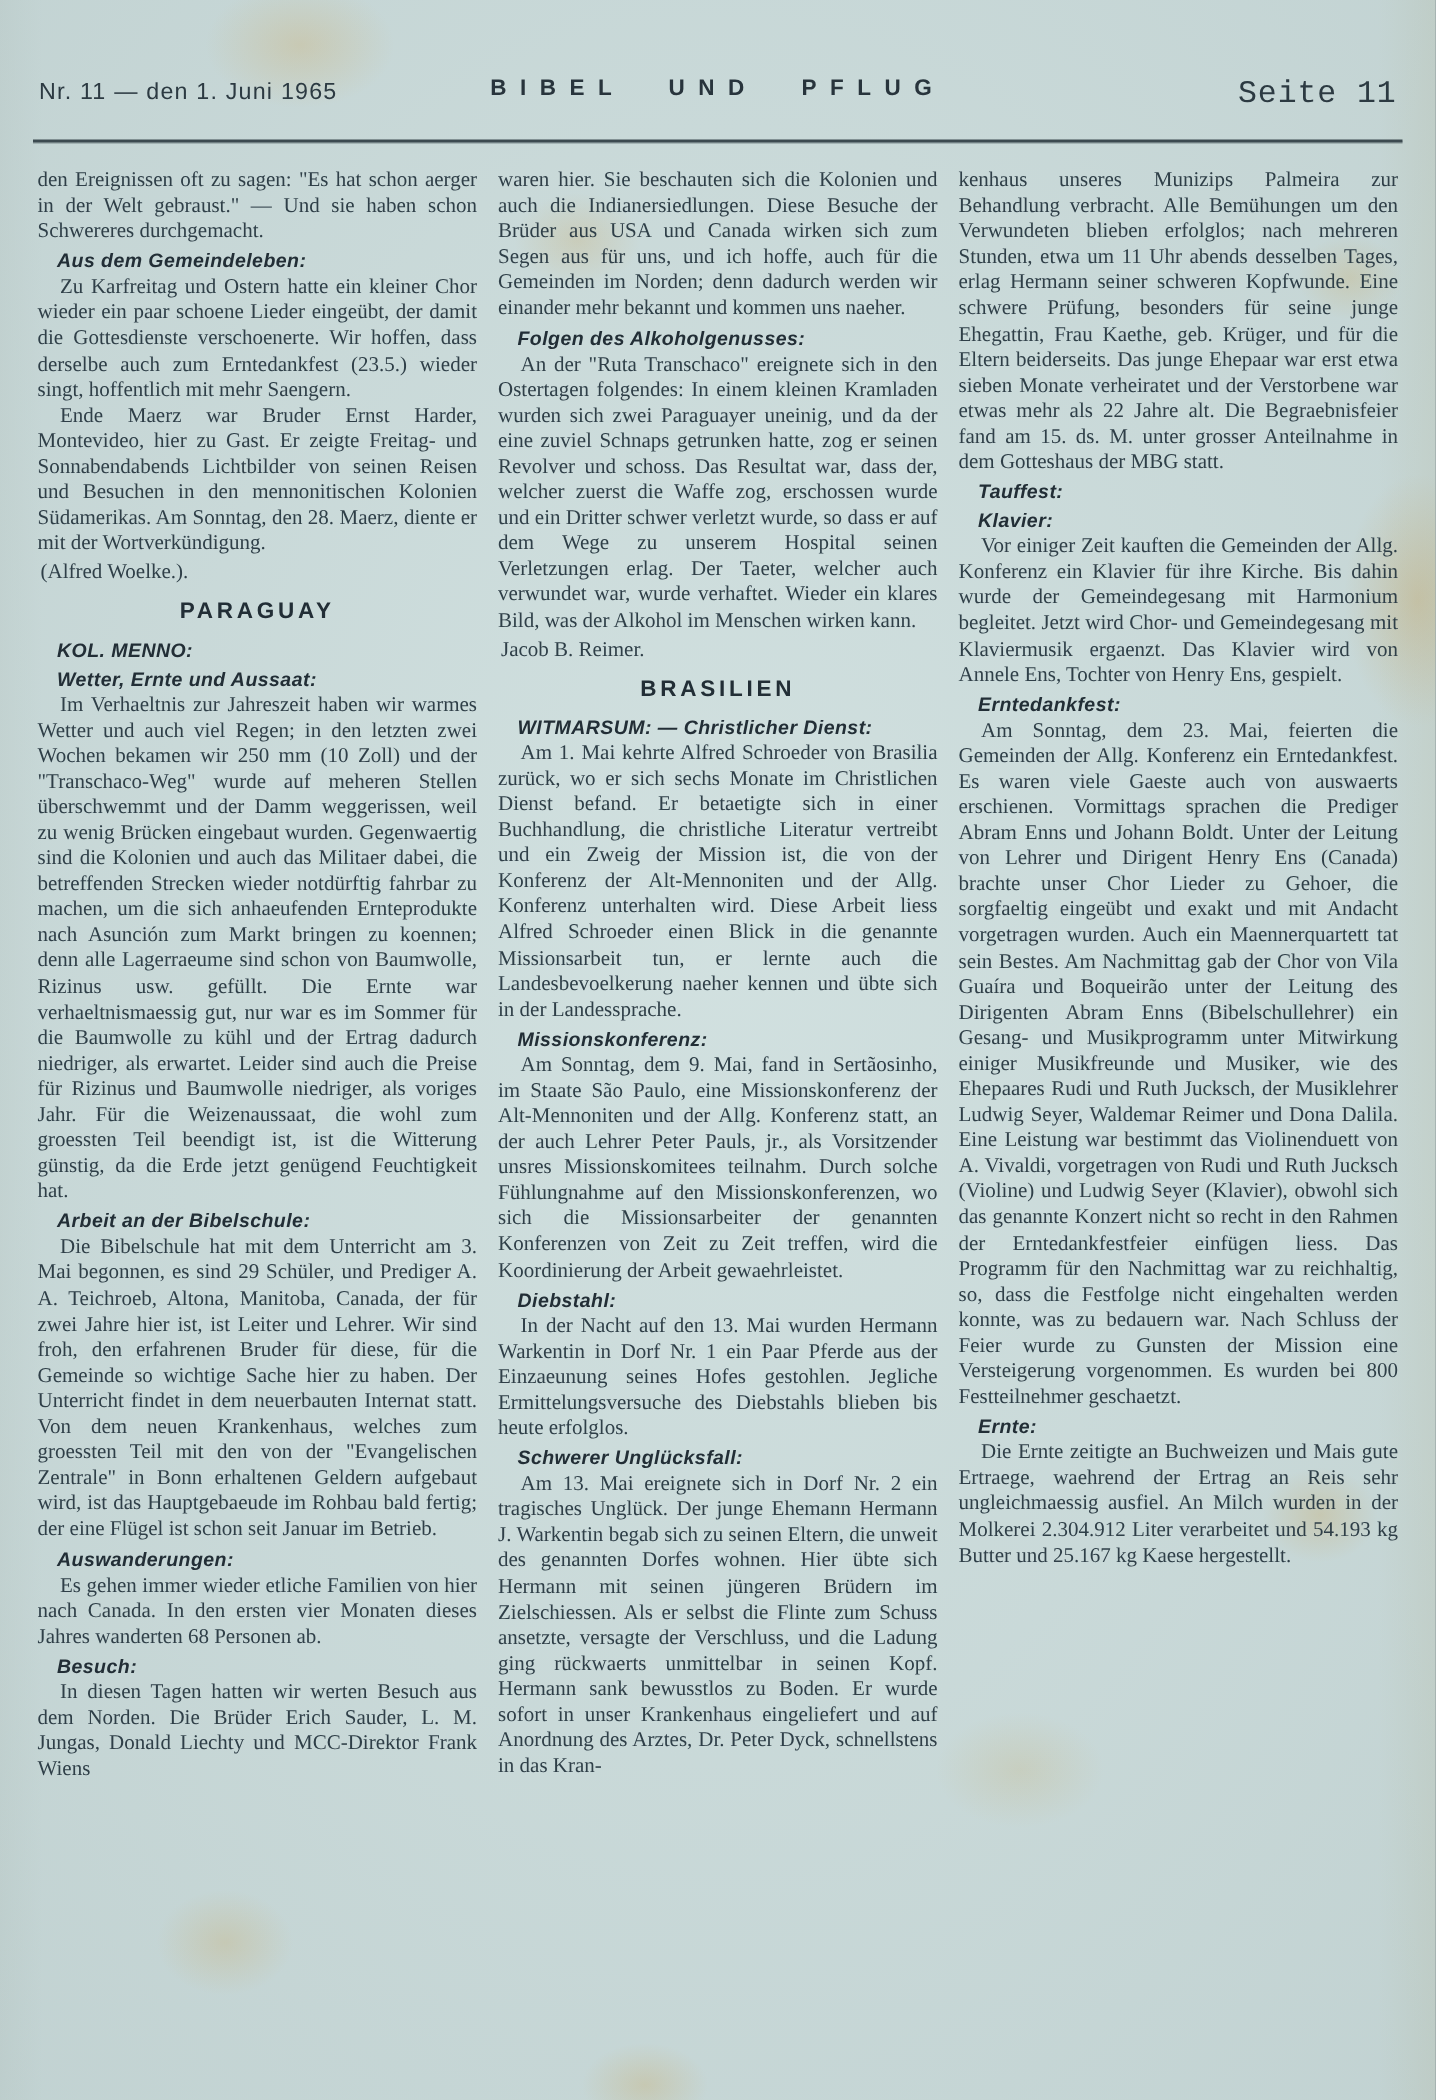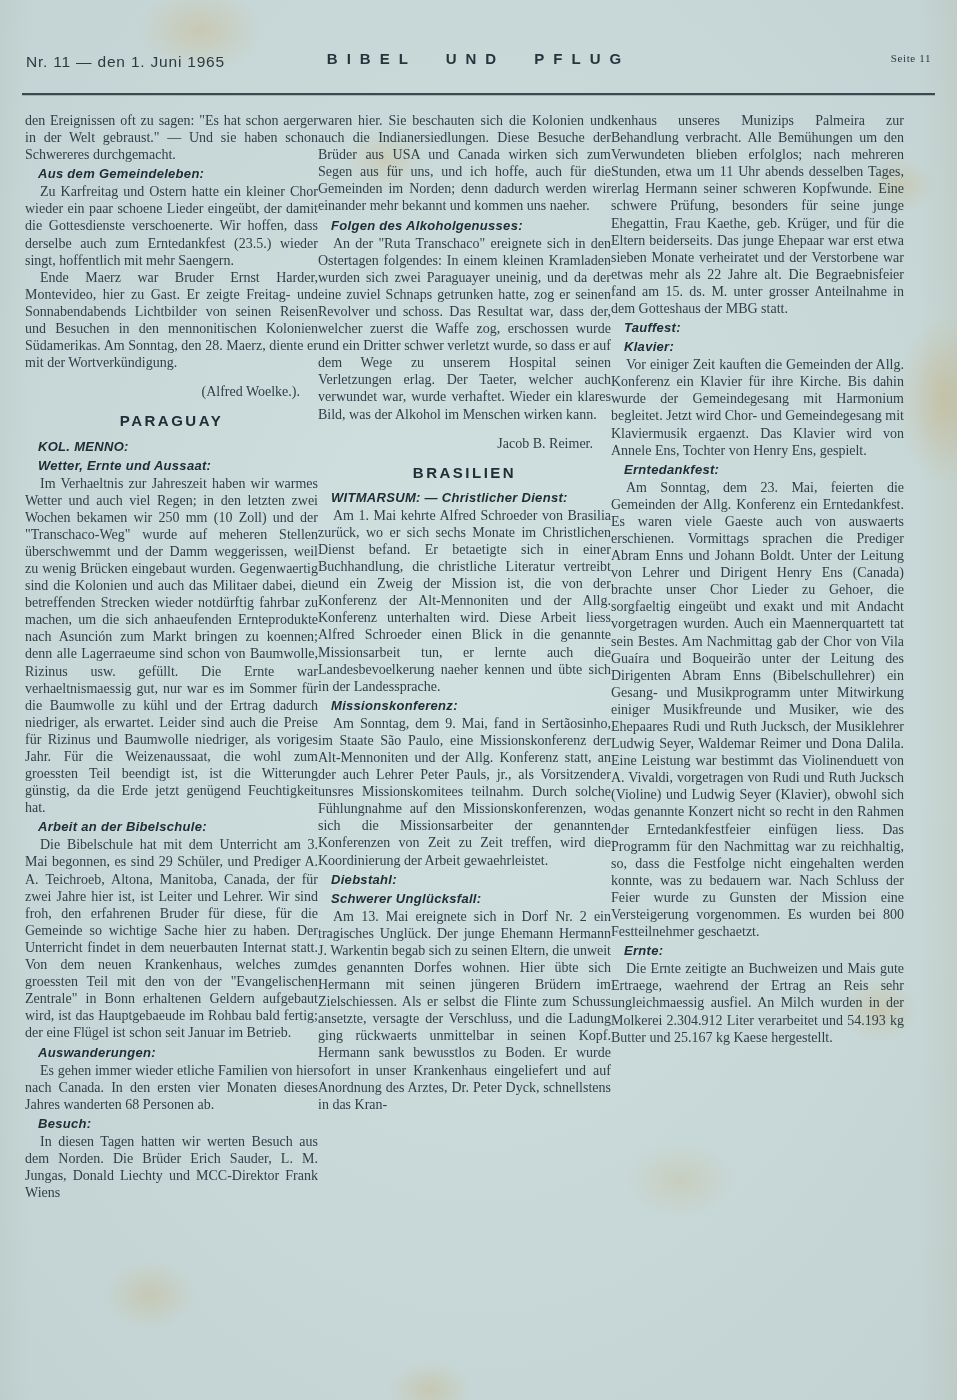--- a/index.html
+++ b/index.html
@@ -54,41 +54,42 @@
     font-size: 15px;
     font-weight: bold;
     letter-spacing: 9px;
     word-spacing: 16px;
     color: #28343c;
   }
   .mast-right {
     position: absolute;
     right: 2px;
     top: 2px;
-    font-family: Liberation Serif, serif;
-    font-size: 11px;
+    font-family: Liberation Mono, monospace;
+    font-size: 21px;
     letter-spacing: 0.6px;
     color: #2c3a42;
   }
   .head-rule {
     position: absolute;
     top: 93px;
     left: 22px;
     right: 22px;
     height: 2px;
     background: #3c4a50;
     box-shadow: 0 1px 0 rgba(60,74,80,0.25);
   }
   .columns {
     position: absolute;
     top: 112px;
     left: 25px;
     right: 25px;
     bottom: 0;
     display: flex;
+    gap: 14px;
   }
   .col {
     width: 293px;
     flex: 0 0 293px;
     font-size: 14px;
     line-height: 17.1px;
   }
   .article-paragraph {
     text-align: justify;
     text-indent: 15px;
@@ -113,23 +114,23 @@
   .country-heading {
     font-family: "Liberation Sans", sans-serif;
     font-weight: bold;
     font-size: 15px;
     text-align: center;
     letter-spacing: 2.5px;
     margin: 9px 0 8px 0;
     color: #222e36;
   }
   .author-signature {
-    text-align: right;
+    text-align: left;
     padding-right: 6px;
-    margin: 12px;
+    margin: 2px;
   }
 </style>
 </head>
 <body>
 
 <div class="page">
   <div class="masthead">
     <span class="mast-left">Nr. 11 — den 1. Juni 1965</span>
     <span class="mast-center">BIBEL UND PFLUG</span>
     <span class="mast-right">Seite 11</span>
@@ -157,20 +158,21 @@
         <div class="article-paragraph-continued">waren hier. Sie beschauten sich die Kolonien und auch die Indianersiedlungen. Diese Besuche der Brüder aus USA und Canada wirken sich zum Segen aus für uns, und ich hoffe, auch für die Gemeinden im Norden; denn dadurch werden wir einander mehr bekannt und kommen uns naeher.</div>
         <div class="article-subhead">Folgen des Alkoholgenusses:</div>
         <div class="article-paragraph">An der "Ruta Transchaco" ereignete sich in den Ostertagen folgendes: In einem kleinen Kramladen wurden sich zwei Paraguayer uneinig, und da der eine zuviel Schnaps getrunken hatte, zog er seinen Revolver und schoss. Das Resultat war, dass der, welcher zuerst die Waffe zog, erschossen wurde und ein Dritter schwer verletzt wurde, so dass er auf dem Wege zu unserem Hospital seinen Verletzungen erlag. Der Taeter, welcher auch verwundet war, wurde verhaftet. Wieder ein klares Bild, was der Alkohol im Menschen wirken kann.</div>
         <div class="author-signature">Jacob B. Reimer.</div>
         <div class="country-heading">BRASILIEN</div>
         <div class="article-subhead">WITMARSUM: — Christlicher Dienst:</div>
         <div class="article-paragraph">Am 1. Mai kehrte Alfred Schroeder von Brasilia zurück, wo er sich sechs Monate im Christlichen Dienst befand. Er betaetigte sich in einer Buchhandlung, die christliche Literatur vertreibt und ein Zweig der Mission ist, die von der Konferenz der Alt-Mennoniten und der Allg. Konferenz unterhalten wird. Diese Arbeit liess Alfred Schroeder einen Blick in die genannte Missionsarbeit tun, er lernte auch die Landesbevoelkerung naeher kennen und übte sich in der Landessprache.</div>
         <div class="article-subhead">Missionskonferenz:</div>
         <div class="article-paragraph">Am Sonntag, dem 9. Mai, fand in Sertãosinho, im Staate São Paulo, eine Missionskonferenz der Alt-Mennoniten und der Allg. Konferenz statt, an der auch Lehrer Peter Pauls, jr., als Vorsitzender unsres Missionskomitees teilnahm. Durch solche Fühlungnahme auf den Missionskonferenzen, wo sich die Missionsarbeiter der genannten Konferenzen von Zeit zu Zeit treffen, wird die Koordinierung der Arbeit gewaehrleistet.</div>
         <div class="article-subhead">Diebstahl:</div>
+        <div class="article-paragraph">In der Nacht auf den 13. Mai wurden Hermann Warkentin in Dorf Nr. 1 ein Paar Pferde aus der Einzaeunung seines Hofes gestohlen. Jegliche Ermittelungsversuche des Diebstahls blieben bis heute erfolglos.</div>
         <div class="article-subhead">Schwerer Unglücksfall:</div>
         <div class="article-paragraph">Am 13. Mai ereignete sich in Dorf Nr. 2 ein tragisches Unglück. Der junge Ehemann Hermann J. Warkentin begab sich zu seinen Eltern, die unweit des genannten Dorfes wohnen. Hier übte sich Hermann mit seinen jüngeren Brüdern im Zielschiessen. Als er selbst die Flinte zum Schuss ansetzte, versagte der Verschluss, und die Ladung ging rückwaerts unmittelbar in seinen Kopf. Hermann sank bewusstlos zu Boden. Er wurde sofort in unser Krankenhaus eingeliefert und auf Anordnung des Arztes, Dr. Peter Dyck, schnellstens in das Kran-</div>
       </div>
     <div class="col">
         <div class="article-paragraph-continued">kenhaus unseres Munizips Palmeira zur Behandlung verbracht. Alle Bemühungen um den Verwundeten blieben erfolglos; nach mehreren Stunden, etwa um 11 Uhr abends desselben Tages, erlag Hermann seiner schweren Kopfwunde. Eine schwere Prüfung, besonders für seine junge Ehegattin, Frau Kaethe, geb. Krüger, und für die Eltern beiderseits. Das junge Ehepaar war erst etwa sieben Monate verheiratet und der Verstorbene war etwas mehr als 22 Jahre alt. Die Begraebnisfeier fand am 15. ds. M. unter grosser Anteilnahme in dem Gotteshaus der MBG statt.</div>
         <div class="article-subhead">Tauffest:</div>
         <div class="article-subhead">Klavier:</div>
         <div class="article-paragraph">Vor einiger Zeit kauften die Gemeinden der Allg. Konferenz ein Klavier für ihre Kirche. Bis dahin wurde der Gemeindegesang mit Harmonium begleitet. Jetzt wird Chor- und Gemeindegesang mit Klaviermusik ergaenzt. Das Klavier wird von Annele Ens, Tochter von Henry Ens, gespielt.</div>
         <div class="article-subhead">Erntedankfest:</div>
         <div class="article-paragraph">Am Sonntag, dem 23. Mai, feierten die Gemeinden der Allg. Konferenz ein Erntedankfest. Es waren viele Gaeste auch von auswaerts erschienen. Vormittags sprachen die Prediger Abram Enns und Johann Boldt. Unter der Leitung von Lehrer und Dirigent Henry Ens (Canada) brachte unser Chor Lieder zu Gehoer, die sorgfaeltig eingeübt und exakt und mit Andacht vorgetragen wurden. Auch ein Maennerquartett tat sein Bestes. Am Nachmittag gab der Chor von Vila Guaíra und Boqueirão unter der Leitung des Dirigenten Abram Enns (Bibelschullehrer) ein Gesang- und Musikprogramm unter Mitwirkung einiger Musikfreunde und Musiker, wie des Ehepaares Rudi und Ruth Jucksch, der Musiklehrer Ludwig Seyer, Waldemar Reimer und Dona Dalila. Eine Leistung war bestimmt das Violinenduett von A. Vivaldi, vorgetragen von Rudi und Ruth Jucksch (Violine) und Ludwig Seyer (Klavier), obwohl sich das genannte Konzert nicht so recht in den Rahmen der Erntedankfestfeier einfügen liess. Das Programm für den Nachmittag war zu reichhaltig, so, dass die Festfolge nicht eingehalten werden konnte, was zu bedauern war. Nach Schluss der Feier wurde zu Gunsten der Mission eine Versteigerung vorgenommen. Es wurden bei 800 Festteilnehmer geschaetzt.</div>

